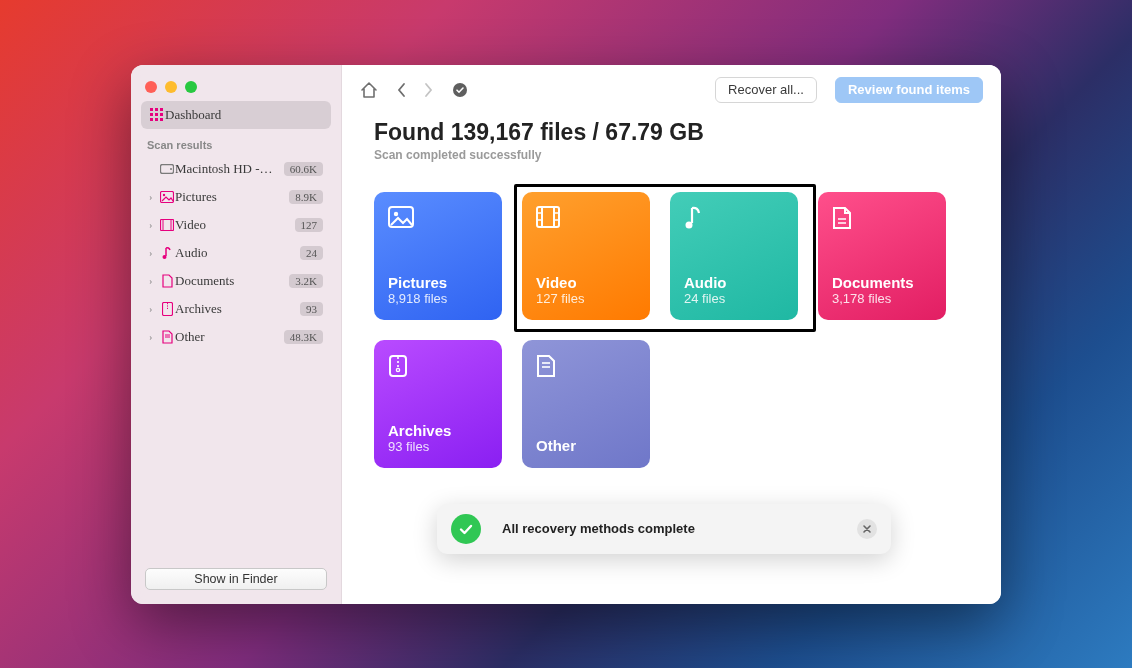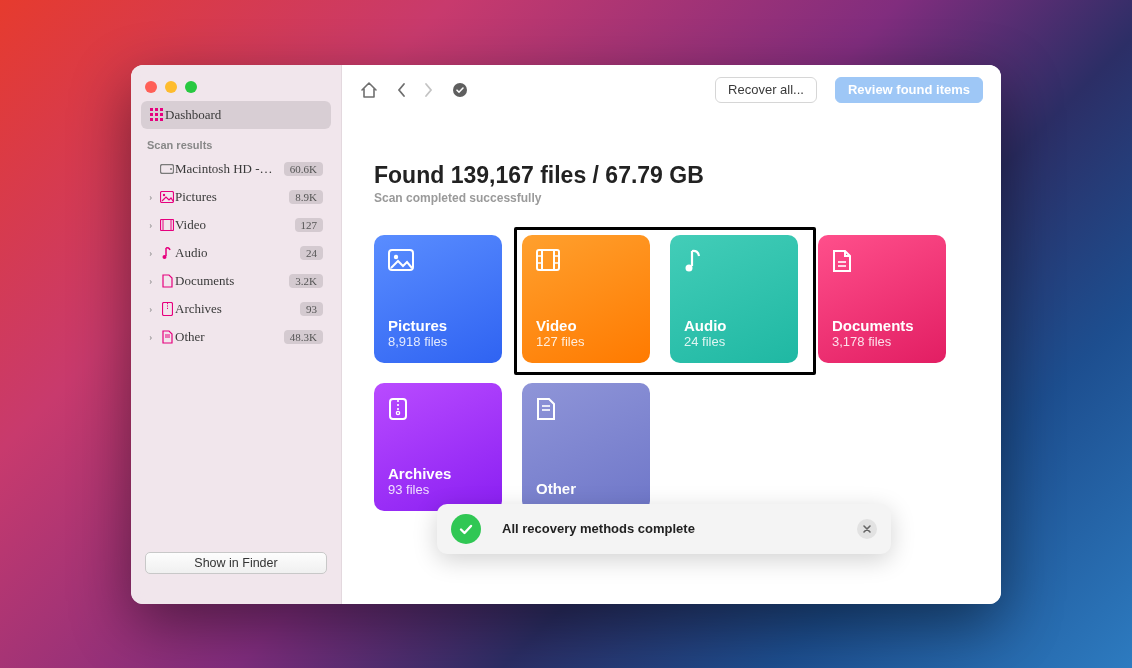--- a/index.html
+++ b/index.html
@@ -45,21 +45,21 @@
   .side-item .lbl { flex: 1; overflow: hidden; text-overflow: ellipsis; white-space: nowrap; }
   .side-item .badge {
     background: rgba(0,0,0,0.12); color:#555;
     font-size: 11px; padding: 1px 6px; border-radius: 4px;
   }
   .side-header {
     font-size: 11px; color: #888; font-weight: 600;
     padding: 10px 16px 4px;
   }
   .sidebar-footer {
-    margin-top: auto; padding: 10px 14px 30px;
+    margin-top: auto; padding: 10px 14px 14px;
   }
   .finder-btn {
     width: 100%; height: 22px; font-size: 12.5px;
     background: linear-gradient(#fdfdfd,#f0f0f0);
     border: 1px solid #c8c8c8; border-radius: 5px;
     color:#333;
   }
   
   .main { flex:1; display:flex; flex-direction:column; background:#fff; }
   .toolbar {
@@ -72,21 +72,21 @@
   .tool-spacer { flex:1; }
   .btn {
     height: 26px; padding: 0 12px; font-size: 13px;
     border-radius: 6px; border: 1px solid #d6d6d6;
     background:#fff; color:#3a3a3a;
   }
   .btn.primary {
     background:#9ec7f6; border-color:#9ec7f6; color:#fff;
     font-weight:700;
   }
-  .content { padding: 4px 32px 20px; position: relative; flex:1;margin-top:43px; }
+  .content { padding: 4px 32px 20px; position: relative; flex:1; }
   h1.title { font-size: 23px; font-weight: 700; color:#222; }
   .subtitle { font-size: 12px; color:#9a9a9a; font-weight:600; margin-top:2px; }
   .cards { margin-top: 30px; display:grid; grid-template-columns: repeat(4, 128px); grid-auto-rows: 128px; gap: 20px; }
   .card {
     border-radius: 10px; padding: 14px; color:#fff;
     display:flex; flex-direction:column; justify-content:space-between;
     position: relative;
   }
   .card .cico { font-size: 22px; }
   .card .ctitle { font-size: 15px; font-weight:600; }

